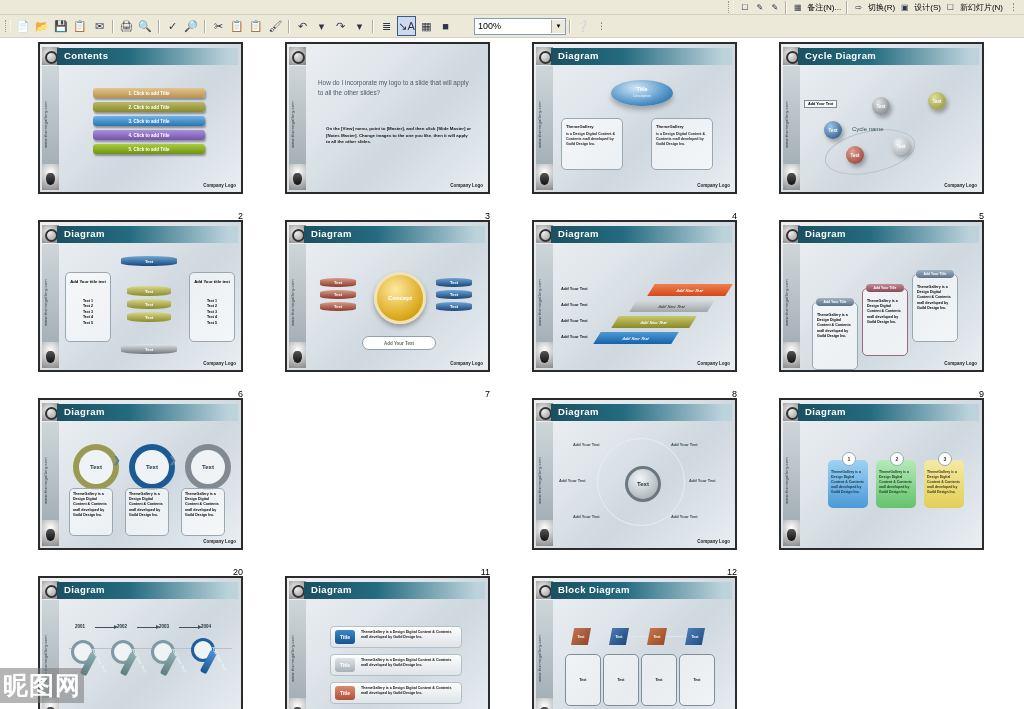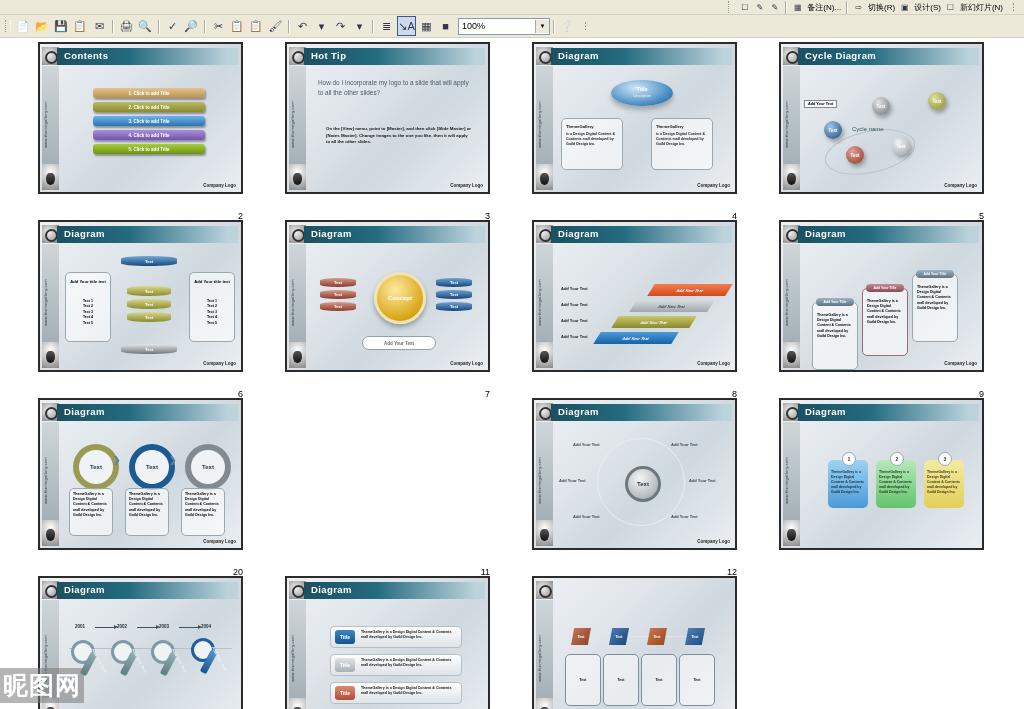--- a/index.html
+++ b/index.html
@@ -10,21 +10,21 @@
   .tb-top{height:14px;justify-content:flex-end;padding-right:6px;}
   .tb-main{height:22px;padding-left:2px;}
   .grip{width:4px;height:12px;border-left:1px dotted #9b9b8a;border-right:1px dotted #fff;margin:0 3px;}
   .tbtn{height:12px;min-width:13px;display:flex;align-items:center;justify-content:center;
         font-size:8px;color:#30354a;margin:0 1px;cursor:default;}
   .tb-main .tbtn{height:18px;min-width:17px;font-size:11px;}
   .tbtn.sel{border:1px solid #3a5a8c;background:#cdd9ec;}
   .tlabel{font-size:8px;color:#000;white-space:nowrap;padding:0 2px;}
   .tsep{width:1px;height:13px;background:#b0ac9c;border-right:1px solid #fff;margin:0 3px;}
   .zoombox{width:90px;height:15px;background:#fff;border:1px solid #7f9db9;display:flex;
-           align-items:center;justify-content:space-between;margin-left:3px;}
+           align-items:center;justify-content:space-between;margin-left:19px;}
   .zoombox span{font-size:9px;padding-left:3px;color:#000;}
   .zarrow{width:13px;height:13px;background:#ece9d8;border-left:1px solid #aca899;
           display:flex;align-items:center;justify-content:center;font-size:6px;}
   .dots{font-size:9px;color:#555;margin-left:4px;}
 
   
   .sorter{position:relative;width:1024px;height:673px;background:#ffffff;}
   .grid{display:grid;grid-template-columns:repeat(4,247px);grid-auto-rows:178px;
         padding:4px 0 0 38px;}
   .cell{position:relative;width:207px;}
@@ -201,23 +201,20 @@
           <div class="bar5" style="top:78px;background:linear-gradient(180deg,#a9cc3c,#6e9312);">5. Click to add Title</div>
         </div>
         <div class="corplogo">Company Logo</div>
       </div>
       <div class="snum">2</div>
     </div>
 
     <div class="cell">
       <div class="thumb">
         <div class="gearbox"></div>
-        <div class="band">
-          <div class="bt">Hot Tip</div>
-        </div>
         <div class="leftrail"></div>
         <div class="railtxt">www.themegallery.com</div>
         <div class="mousebox"></div>
         <div class="stage">
           <div style="position:absolute;left:12px;top:12px;right:10px;font-size:6.4px;color:#4a5a66;line-height:1.5;">How do I incorporate my logo to a slide that will apply to all the other slides?</div>
           <div style="position:absolute;left:20px;top:60px;right:12px;font-size:4.4px;color:#111;line-height:1.5;font-weight:bold;">On the [View] menu, point to [Master], and then click [Slide Master] or [Notes Master]. Change images to the one you like, then it will apply to all the other slides.</div>
         </div>
         <div class="corplogo">Company Logo</div>
       </div>
       <div class="snum">3</div>
@@ -554,20 +551,23 @@
           </div>
         </div>
 
       </div>
 
     </div>
 
     <div class="cell">
       <div class="thumb">
         <div class="gearbox"></div>
+        <div class="band">
+          <div class="bt">Block Diagram</div>
+        </div>
         <div class="leftrail"></div>
         <div class="railtxt">www.themegallery.com</div>
         <div class="mousebox"></div>
         <div class="stage">
           <div style="position:absolute;left:24px;top:36px;width:116px;height:1px;background:#dfe6ea;"></div>
           <div class="cube" style="left:18px;top:28px;background:linear-gradient(135deg,#c4785a,#8e4326);">Text</div>
           <div class="cube" style="left:56px;top:28px;background:linear-gradient(135deg,#4d7fb5,#1b4576);">Text</div>
           <div class="cube" style="left:94px;top:28px;background:linear-gradient(135deg,#cb7a4f,#96451f);">Text</div>
           <div class="cube" style="left:132px;top:28px;background:linear-gradient(135deg,#4f83bb,#1d4a7d);">Text</div>
           <div class="minibox" style="left:12px;top:54px;width:34px;height:50px;border-radius:5px;">Text</div>

